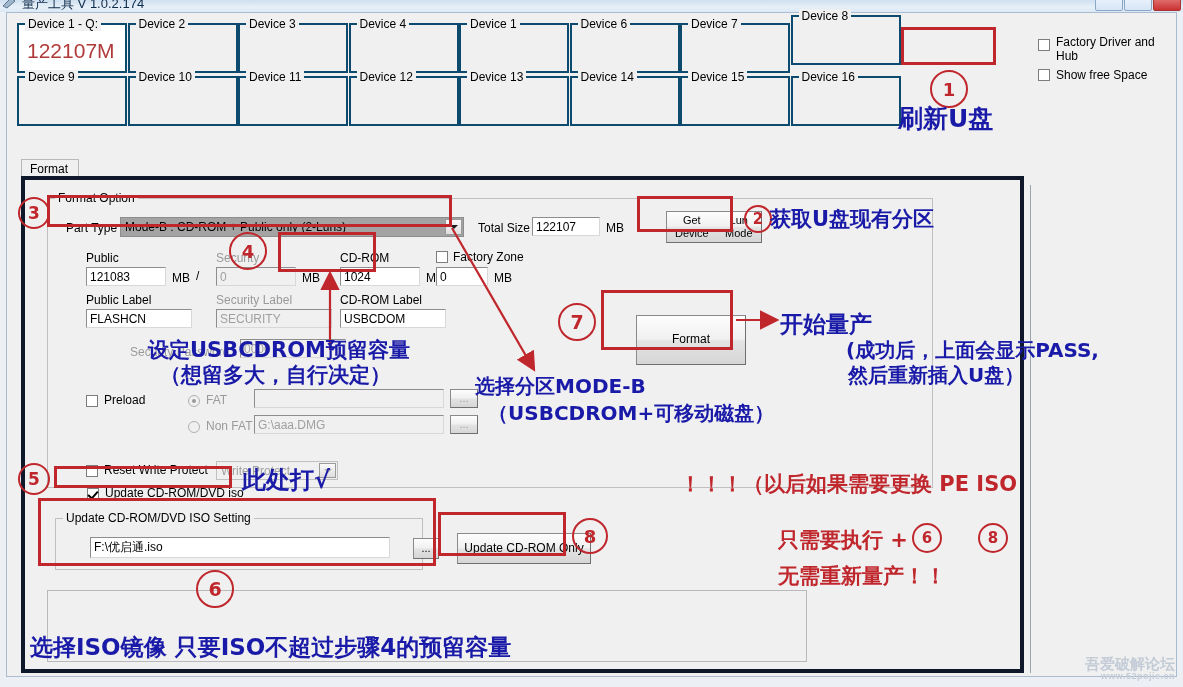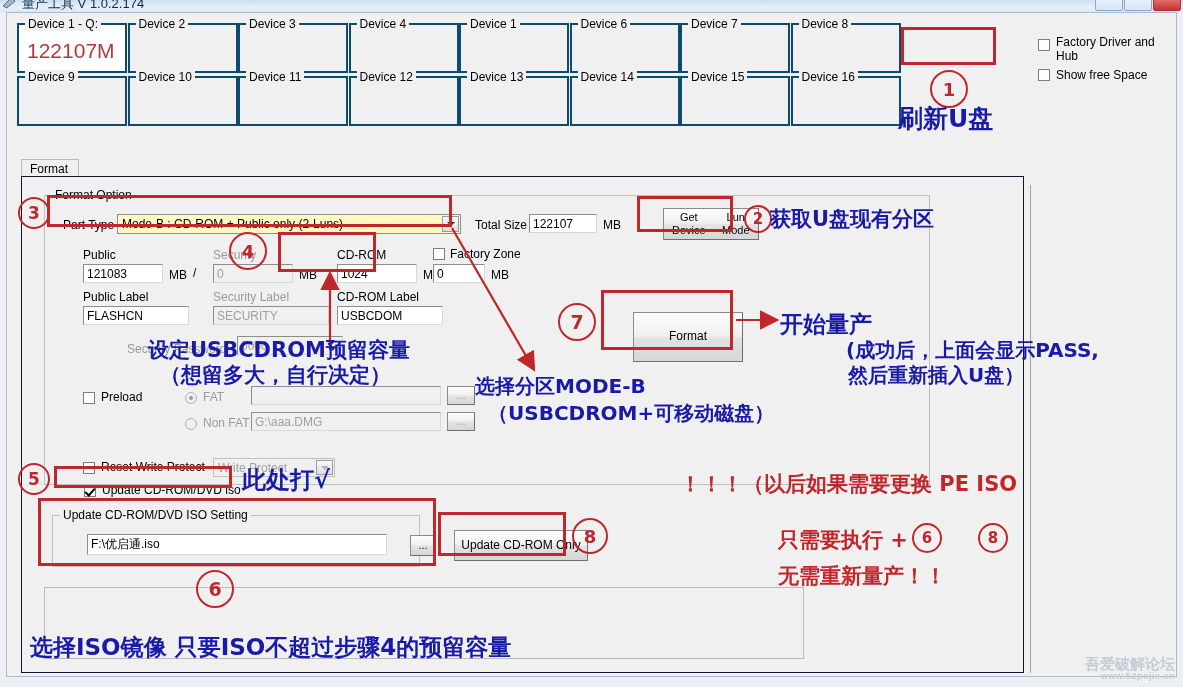--- a/index.html
+++ b/index.html
@@ -74,21 +74,21 @@
   .radio.sel:after{content:"";position:absolute;left:3px;top:3px;width:4px;height:4px;
     border-radius:50%;background:#9a9a9a;}
   .group{
     position:absolute;box-sizing:border-box;border:1px solid #c0c0c0;
   }
   .group>.gcap{
     position:absolute;left:7px;top:-8px;background:#f0f0f0;padding:0 3px;
     font-size:12px;color:#000;white-space:nowrap;
   }
   .combo{
-    box-sizing:border-box;border:1px solid #8d8d8d;background:#fef9c3;
+    box-sizing:border-box;border:1px solid #8d8d8d;background:#a3a3a3;
     font-size:12px;display:flex;align-items:center;padding-left:4px;
     position:absolute;color:#000;
   }
   .combo .arrow{
     position:absolute;right:1px;top:1px;bottom:1px;width:17px;
     background:linear-gradient(to bottom,#fafafa,#dedede);
     border:1px solid #9a9a9a;display:flex;align-items:center;justify-content:center;
     box-sizing:border-box;
   }
   .combo .arrow:after{
@@ -99,21 +99,21 @@
   .combo.disabled .arrow:after{border-top-color:#b0b0b0;}
   
   #tabstrip{position:absolute;left:14px;top:146px;width:1003px;height:18px;}
   #tab-format{
     position:absolute;left:0;top:0;height:18px;padding:1px 10px 0 8px;box-sizing:border-box;
     border:1px solid #b9b9b9;border-bottom:none;background:#f0f0f0;font-size:12px;
     display:flex;align-items:center;
   }
   #tabpanel{
     position:absolute;left:14px;top:163px;width:1003px;height:497px;
-    border:1px solid #0f172a;box-sizing:border-box;background:#f0f0f0;
+    border:4px solid #0f172a;box-sizing:border-box;background:#f0f0f0;
   }
   
   .redbox{position:absolute;border:3px solid #c0272d;box-sizing:border-box;
     pointer-events:none;}
   .circnum{
     position:absolute;border:2px solid #c0272d;border-radius:50%;
     color:#c0272d;font-weight:bold;display:flex;align-items:center;
     justify-content:center;font-family:"DejaVu Sans",sans-serif;
   }
   .anno{position:absolute;color:#1a1aa8;font-weight:bold;white-space:nowrap;
@@ -167,21 +167,21 @@
       </div>
       <div class="devbox" style="left: 452px; top: 10px; width: 110px; height: 50px;">
         <span class="cap">Device 1</span>
       </div>
       <div class="devbox" style="left: 562.5px; top: 10px; width: 110px; height: 50px;">
         <span class="cap">Device 6</span>
       </div>
       <div class="devbox" style="left: 673px; top: 10px; width: 110px; height: 50px;">
         <span class="cap">Device 7</span>
       </div>
-      <div class="devbox" style="left: 783.5px; top: 10px; width: 110px; height: 50px; text-decoration: underline;">
+      <div class="devbox" style="left: 783.5px; top: 2px; width: 110px; height: 50px; text-decoration: underline;">
         <span class="cap">Device 8</span>
       </div>
       <div class="devbox" style="left: 10px; top: 63px; width: 110px; height: 50px;">
         <span class="cap">Device 9</span>
       </div>
       <div class="devbox" style="left: 120.5px; top: 63px; width: 110px; height: 50px;">
         <span class="cap">Device 10</span>
       </div>
       <div class="devbox" style="left: 231px; top: 63px; width: 110px; height: 50px;">
         <span class="cap">Device 11</span>

